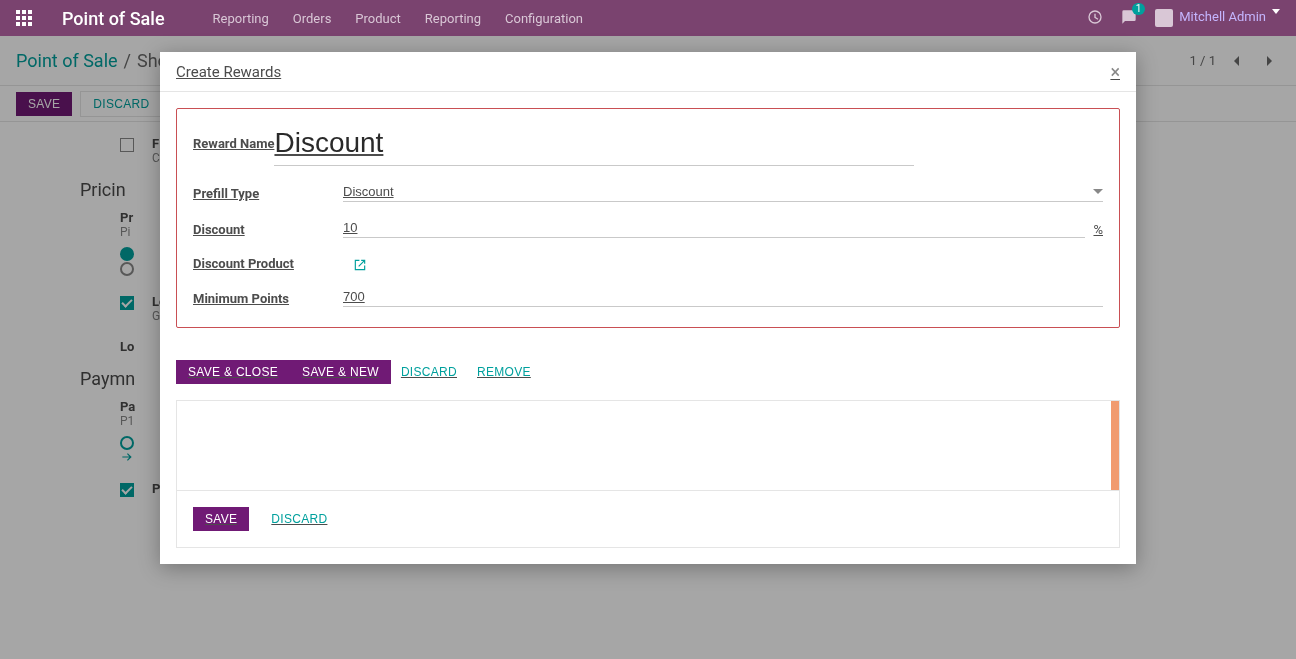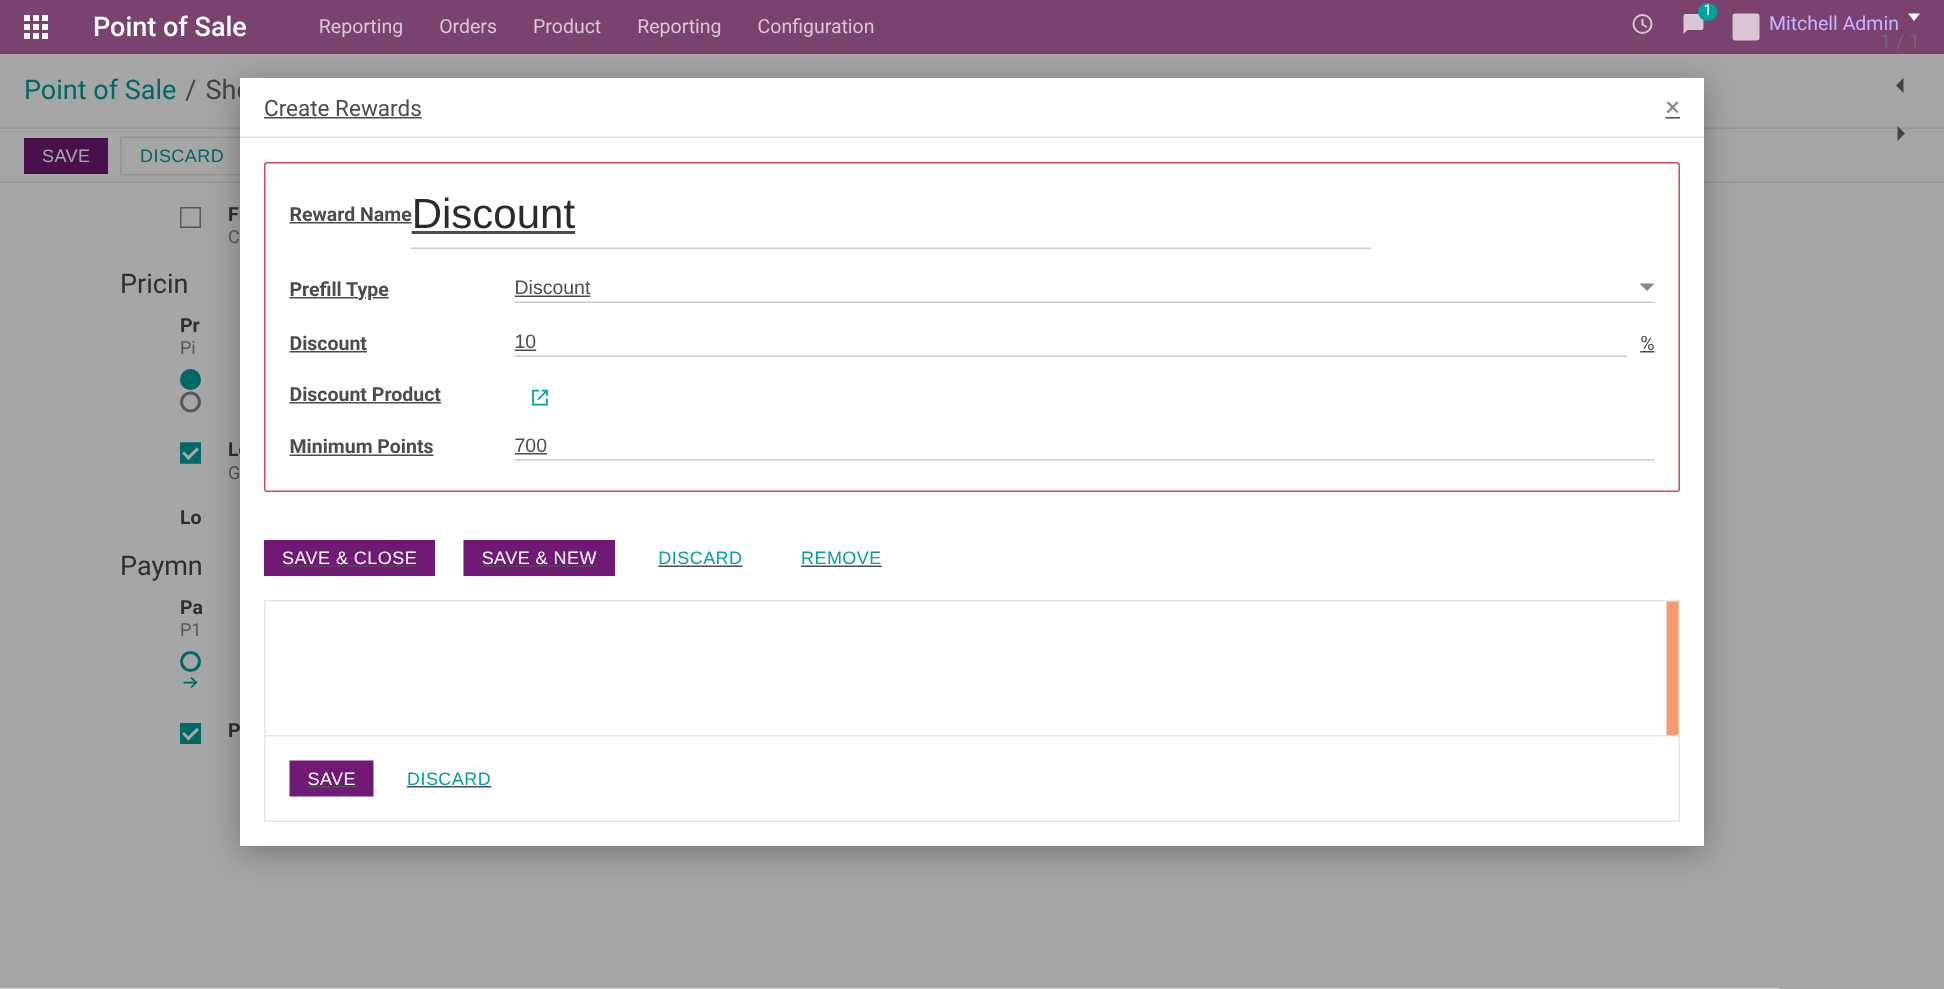--- a/index.html
+++ b/index.html
@@ -16,21 +16,21 @@
   .chat-icon { position: relative; }
   .chat-icon .badge { position: absolute; top: -6px; right: -8px; background: #00a09d; color: #fff; border-radius: 8px; font-size: 10px; padding: 0 4px; line-height: 12px; }
   .user { display: flex; gap: 6px; font-size: 13px; color: #c4b5fd; }
   .user .avatar { width: 18px; height: 18px; background: #d9c7d6; border-radius: 2px; }
   .caret-down { width: 0; height: 0; border-left: 4px solid transparent; border-right: 4px solid transparent; border-top: 5px solid #fff; }
   
   .crumb-bar { height: 50px; display: flex; align-items: center; padding: 0 16px; border-bottom: 1px solid #e5e5e5; }
   .crumb-bar .crumb-main { color: #00a09d; font-size: 18px; }
   .crumb-bar .crumb-sep { margin: 0 6px; color: #6b6b6b; font-size: 18px; }
   .crumb-bar .crumb-sub { color: #6b6b6b; font-size: 18px; }
-  .crumb-bar .pager { margin-left: auto; display: flex; align-items: center; gap: 10px; font-size: 13px; color: #6b6b6b; flex-direction: column; }
+  .crumb-bar .pager { margin-left: auto; display: flex; align-items: center; gap: 10px; font-size: 13px; color: #6b6b6b; }
   .pager .arrow { width: 22px; height: 22px; display: flex; align-items: center; justify-content: center; cursor: pointer; }
   .pager .arrow svg { width: 10px; height: 10px; fill: #6b6b6b; }
   
   .action-bar { height: 36px; display: flex; align-items: center; padding: 0 16px; border-bottom: 1px solid #e5e5e5; gap: 8px; }
   .btn { border: none; padding: 5px 12px; font-size: 12px; letter-spacing: .3px; cursor: pointer; text-transform: uppercase; }
   .btn-primary { background: #701a75; color: #fff; }
   .btn-secondary { background: transparent; color: #00a09d; border: 1px solid #e5e5e5; }
   .btn-link { background: transparent; color: #00a09d; }
   
   .bg-form { position: relative; padding: 14px 0 0 80px; font-size: 13px; color: #4c4c4c; }
@@ -61,21 +61,21 @@
   .field-label-small { font-size: 13px; font-weight: 700; color: #4c4c4c; margin-bottom: 4px; }
   .name-input { width: 640px; font-size: 28px; font-weight: 300; color: #2a2a2a; border: none; border-bottom: 1px solid #c9c9c9; padding: 2px 0 6px; outline: none; background: transparent; }
   .sel-wrap { flex: 1; display: flex; align-items: center; border-bottom: 1px solid #c9c9c9; padding-bottom: 2px; }
   .sel-wrap input { flex: 1; border: none; font-size: 13px; outline: none; background: transparent; color: #4c4c4c; }
   .sel-wrap .caret { width: 10px; height: 10px; }
   .pct { margin-left: 8px; font-size: 13px; color: #4c4c4c; }
   .ext-link { margin-left: 10px; width: 14px; height: 14px; cursor: pointer; }
   .ext-link svg { width: 14px; height: 14px; fill: #00a09d; }
   .plain-input { flex: 1; border: none; border-bottom: 1px solid #c9c9c9; font-size: 13px; padding-bottom: 2px; outline: none; background: transparent; color: #4c4c4c; }
   .group-gap-top { margin-top: 16px; }
-  .modal-actions { padding: 16px; display: flex; gap: 19px; }
+  .modal-actions { padding: 16px; display: flex; gap: 0; }
   .modal-actions .btn-link { padding: 5px 10px; }
   
   .lower-panel { margin: 0 16px 16px; border: 1px solid #e5e5e5; }
   .lower-panel .panel-top { height: 90px; border-bottom: 1px solid #e5e5e5; position: relative; }
   .lower-panel .panel-top::after { content: ""; position: absolute; right: 0; top: 0; width: 8px; height: 100%; background: #f19b6f; }
   .lower-panel .panel-bottom { padding: 16px; display: flex; gap: 10px; }
 </style>
 </head>
 <body>
 

